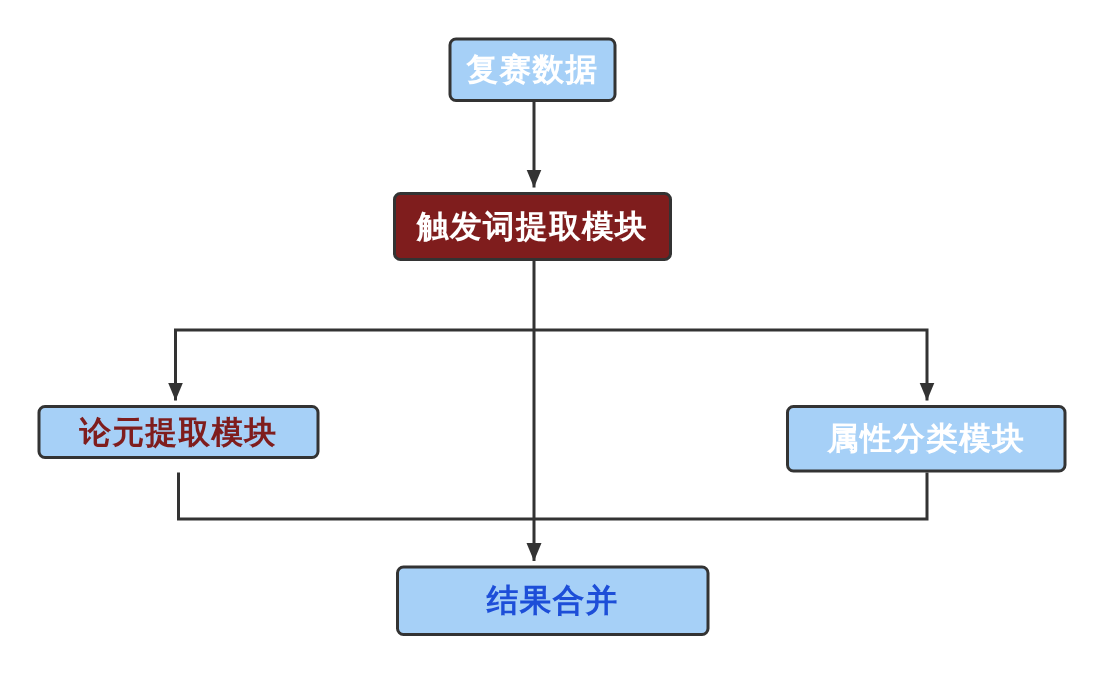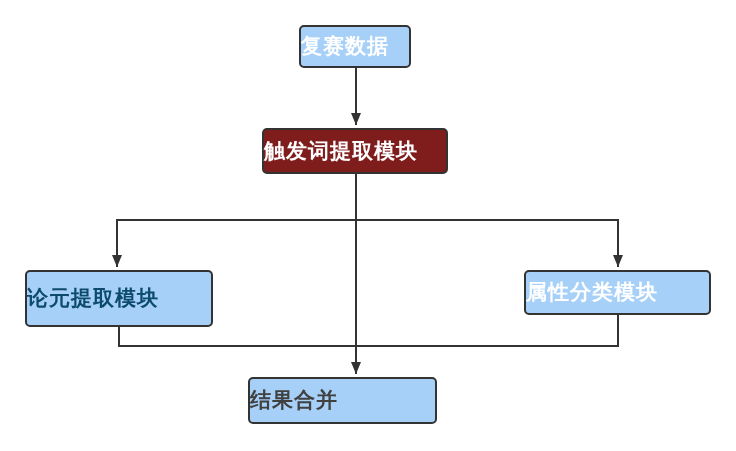--- a/index.html
+++ b/index.html
@@ -18,20 +18,21 @@
     left: 0;
     top: 0;
     width: 736px;
     height: 451px;
   }
   .flow-node {
     position: absolute;
     box-sizing: border-box;
     display: flex;
     align-items: center;
+    justify-content: center;
     border-style: solid;
     border-width: 2px;
     border-radius: 5px;
     font-weight: bold;
     font-size: 21px;
     line-height: 1;
     letter-spacing: 1px;
     user-select: none;
     white-space: nowrap;
   }
@@ -54,23 +55,23 @@
         <polyline points="119,315 119,346 618,346 618,315" fill="none" stroke="#333333" stroke-width="2"></polyline>
       </g>
   </svg>
   <div id="node-layer">
       <div class="flow-node" style="left: 299px; top: 25px; width: 112px; height: 43px; background: rgb(166, 208, 247); border-color: rgb(51, 51, 51); color: rgb(255, 255, 255);">
         <span>复赛数据</span>
       </div>
       <div class="flow-node" style="left: 262px; top: 128px; width: 186px; height: 46px; background: #7f1d1d; border-color: rgb(51, 51, 51); color: rgb(255, 255, 255);">
         <span>触发词提取模块</span>
       </div>
-      <div class="flow-node" style="left: 25px; top: 270px; width: 188px; height: 57px; background: rgb(166, 208, 247); border-color: rgb(51, 51, 51); color: #0c4a6e;">
+      <div class="flow-node" style="left: 25px; top: 270px; width: 188px; height: 36px; background: rgb(166, 208, 247); border-color: rgb(51, 51, 51); color: #7f1d1d;">
         <span>论元提取模块</span>
       </div>
       <div class="flow-node" style="left: 524px; top: 270px; width: 187px; height: 45px; background: rgb(166, 208, 247); border-color: rgb(51, 51, 51); color: rgb(255, 255, 255);">
         <span>属性分类模块</span>
       </div>
-      <div class="flow-node" style="left: 248px; top: 377px; width: 189px; height: 47px; background: rgb(166, 208, 247); border-color: rgb(51, 51, 51); color: #404040;">
+      <div class="flow-node" style="left: 264px; top: 377px; width: 209px; height: 47px; background: rgb(166, 208, 247); border-color: rgb(51, 51, 51); color: #1d4ed8;">
         <span>结果合并</span>
       </div>
     </div>
 </div>
 
 </body></html>

